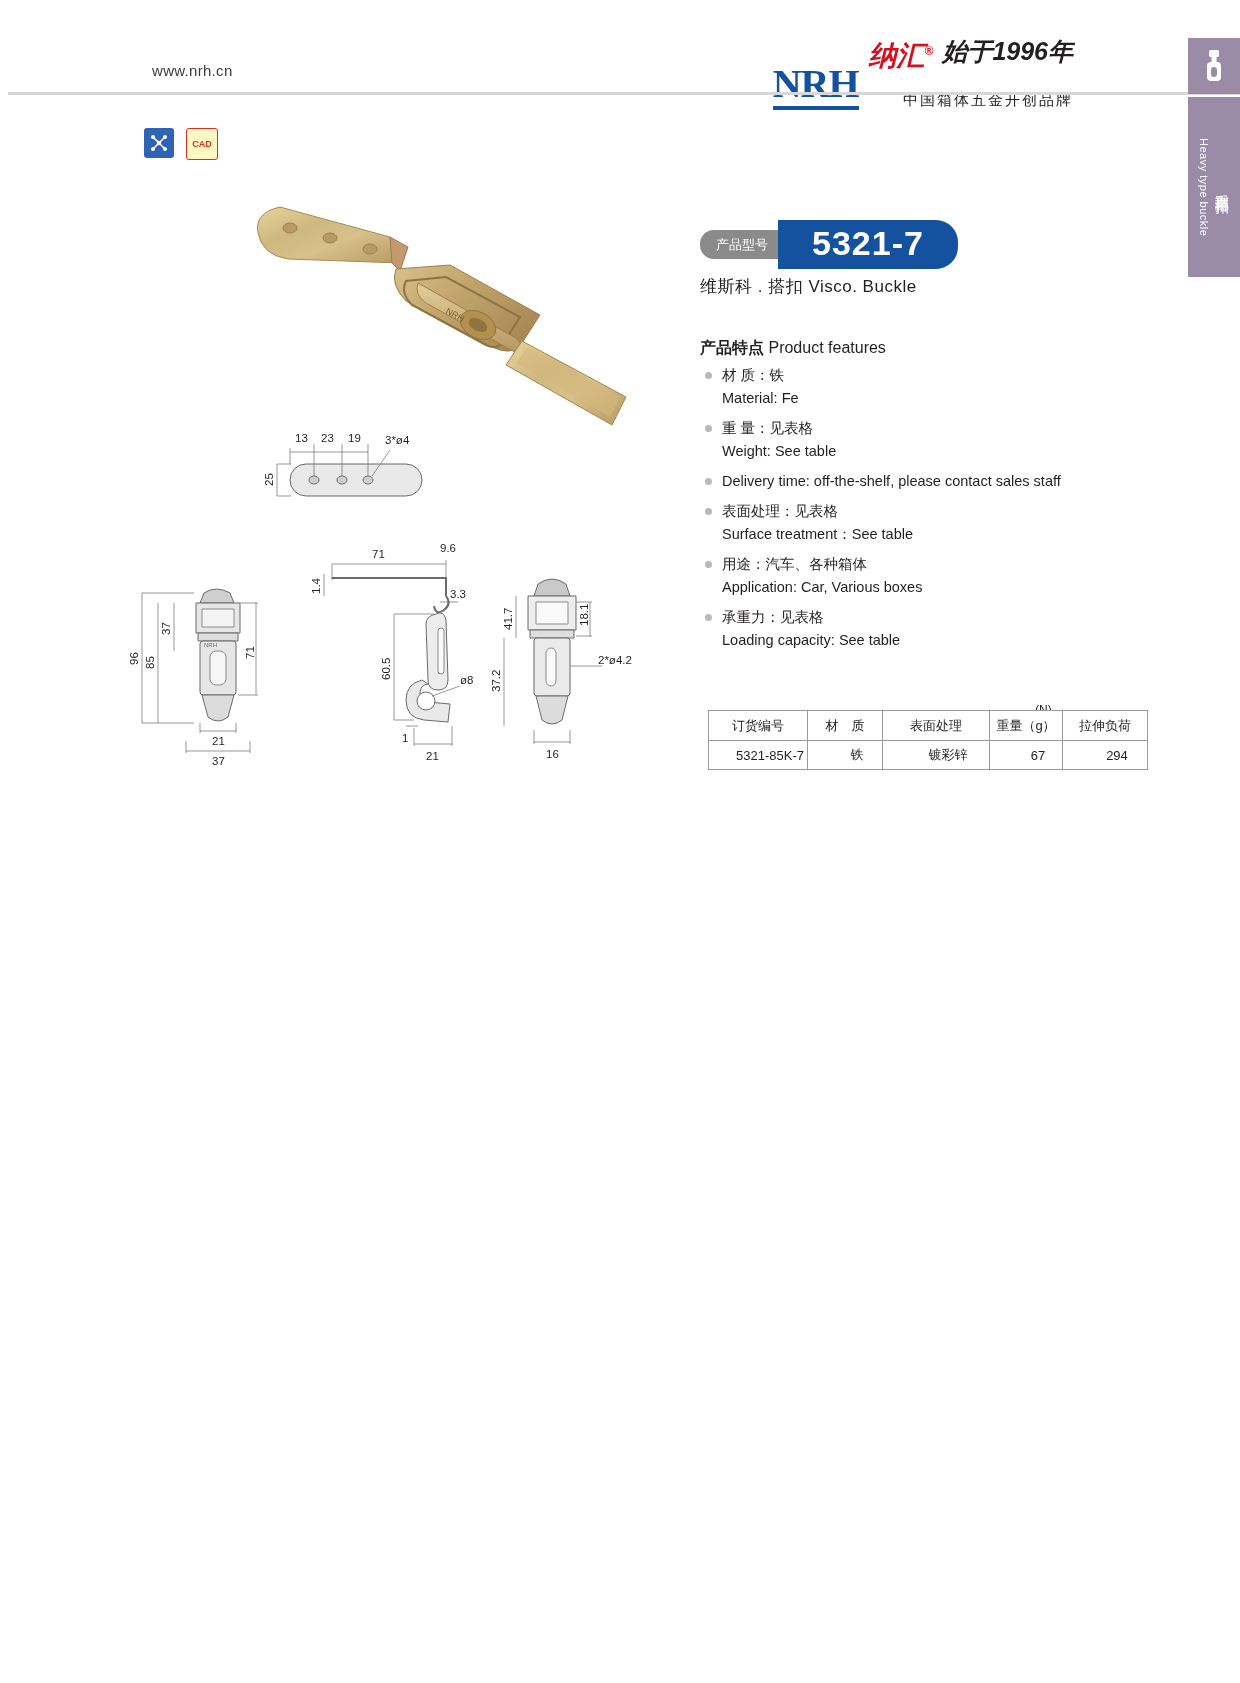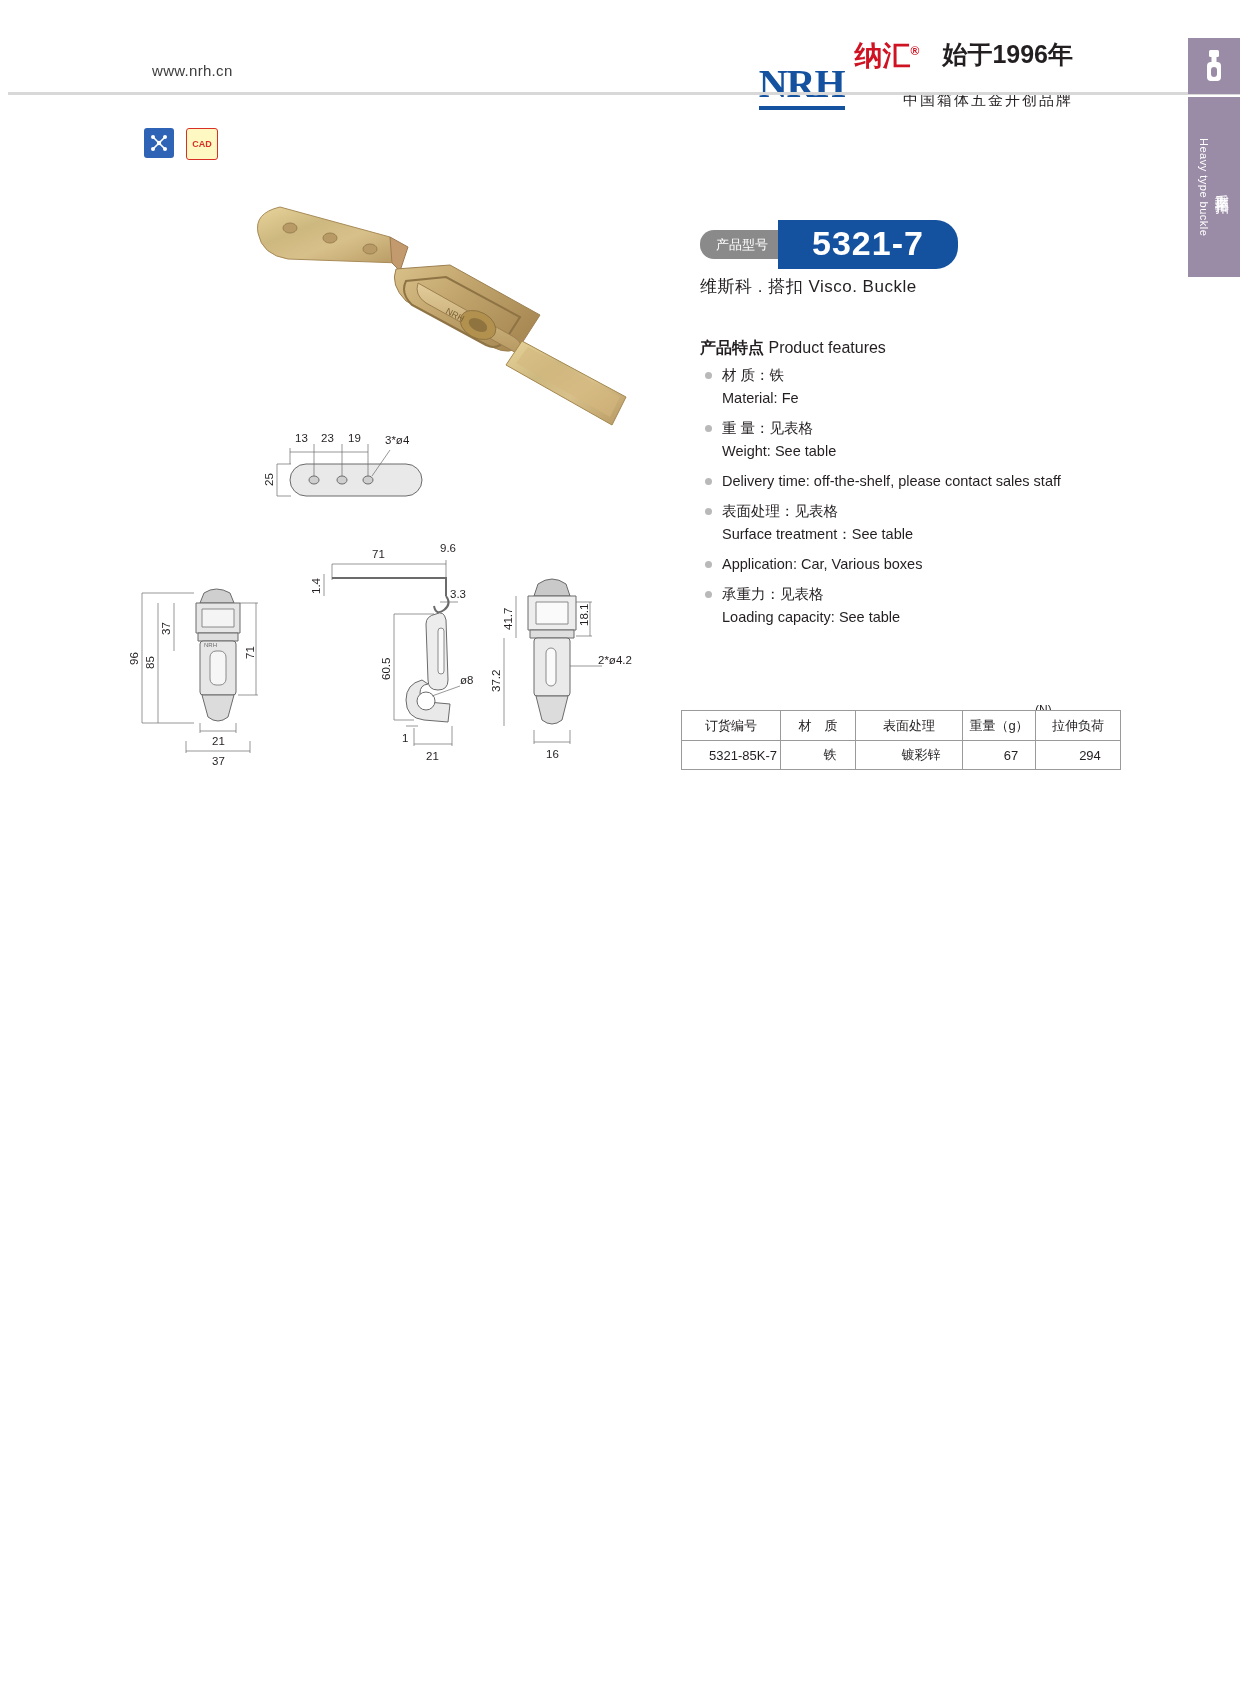--- a/index.html
+++ b/index.html
@@ -90,21 +90,21 @@
   .features{position:absolute;left:700px;top:365px;width:470px;}
   .feature{position:relative;padding-left:22px;margin-bottom:9px;}
   .feature .dot{
     position:absolute;left:5px;top:7px;width:7px;height:7px;border-radius:50%;
     background:#b9b9b9;
   }
   .feature .cn{font-size:14.5px;color:#231f20;line-height:21px;}
   .feature .en{font-size:14.5px;color:#231f20;line-height:21px;margin-top:2px;}
   
   .spec-table{
-    position:absolute;left:681px;top:710px;border-collapse:collapse;
+    position:absolute;left:708px;top:710px;border-collapse:collapse;
   }
   .spec-table td,.spec-table th{
     border:1px solid #9a9a9a;font-weight:normal;
     font-size:13px;text-align:center;color:#231f20;
   }
   .spec-table th{height:27px;background:#ffffff;}
   .spec-table td{height:26px;padding-left:25px;}
   .c1{width:96px;} .c2{width:72px;} .c3{width:104px;} .c4{width:70px;} .c5{width:82px;}
   .unit-n{
     position:absolute;left:1035px;top:703px;font-size:12px;color:#231f20;
@@ -117,21 +117,21 @@
 </style>
 </head>
 <body>
 
 <div class="header">
   <div class="site-url">www.nrh.cn</div>
 
   <div class="logo-wrap">
     <div class="logo-nrh">NRH</div>
     <div>
-      <div style="display:flex;align-items:center;gap:23px;">
+      <div style="display:flex;align-items:flex-start;gap:9px;font-style:italic;">
         <div class="logo-cn"><span>纳汇</span><span class="reg">®</span></div>
         <div class="logo-since">始于1996年</div>
       </div>
       <div class="logo-sub">中国箱体五金开创品牌</div>
     </div>
   </div>
   <div class="header-rule"></div>
 </div>
 
 <div class="side-tab">
@@ -370,20 +370,21 @@
     <span class="dot"></span>
     <div class="en">Delivery time: off-the-shelf, please contact sales staff</div>
   </div>
   <div class="feature">
     <span class="dot"></span>
     <div class="cn">表面处理：见表格</div>
     <div class="en">Surface treatment：See table</div>
   </div>
   <div class="feature">
     <span class="dot"></span>
+    <div class="cn">用途：汽车、各种箱体</div>
     <div class="en">Application: Car, Various boxes</div>
   </div>
   <div class="feature">
     <span class="dot"></span>
     <div class="cn">承重力：见表格</div>
     <div class="en">Loading capacity: See table</div>
   </div>
 </div>
 
 <div class="unit-n">(N)</div>

